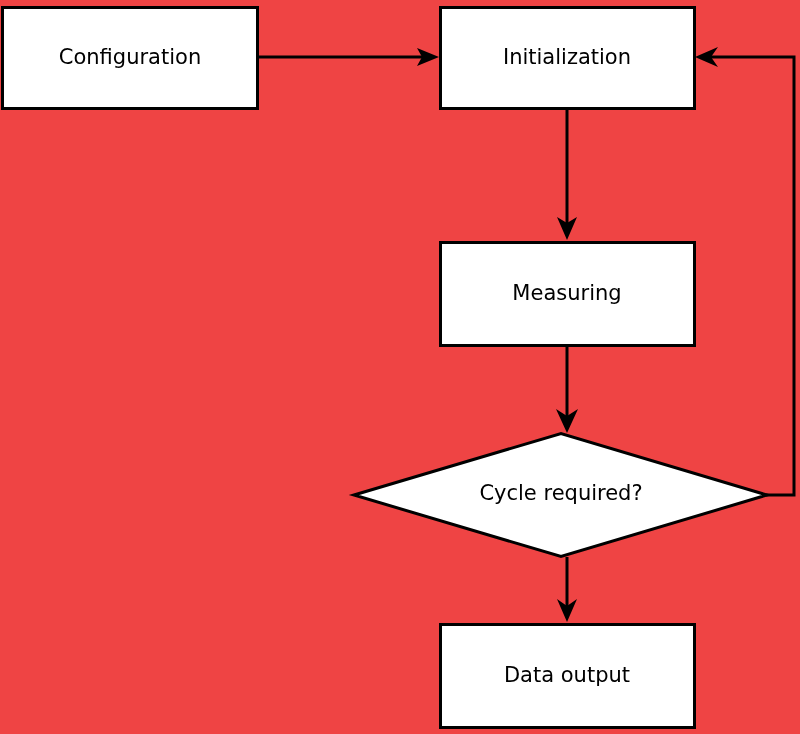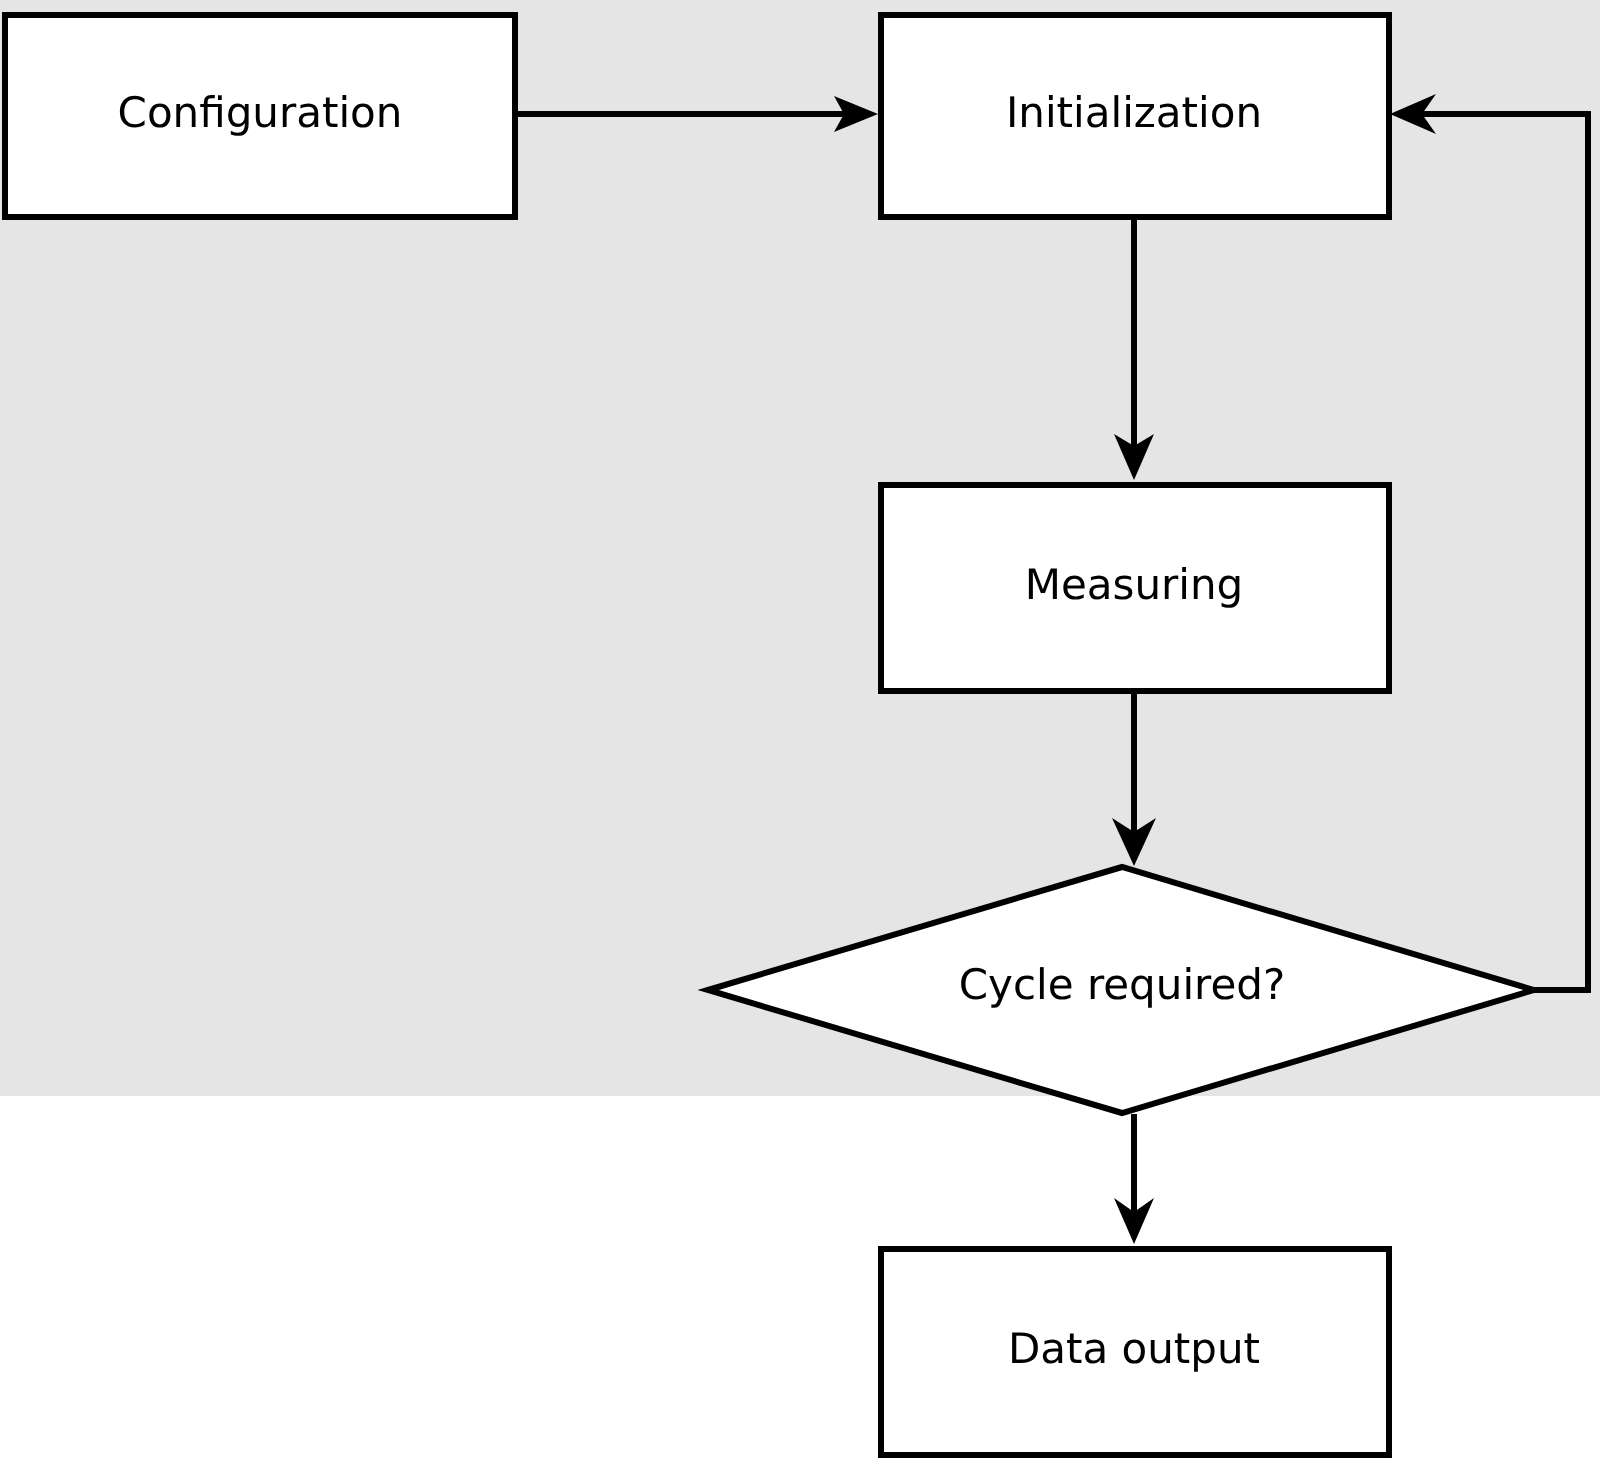--- a/index.html
+++ b/index.html
@@ -9,22 +9,22 @@
   }
   body {
     width: 800px;
     height: 734px;
     overflow: hidden;
     font-family: "DejaVu Sans", sans-serif;
   }
   #flowchart-root {
     position: relative;
     width: 800px;
-    height: 548px;
-    background: #e5e5e5;
+    height: 734px;
+    background: #ef4444;
   }
   svg#flow-svg {
     display: block;
     width: 800px;
     height: 734px;
   }
   .node-shape {
     fill: #ffffff;
     stroke: #000000;
     stroke-width: 3;

